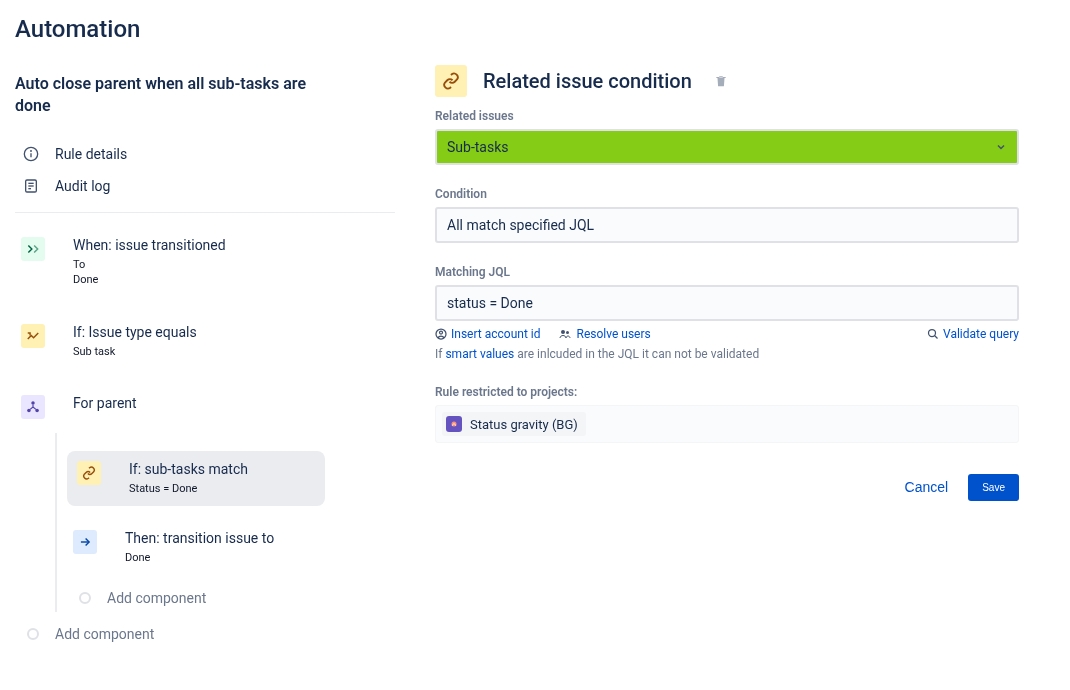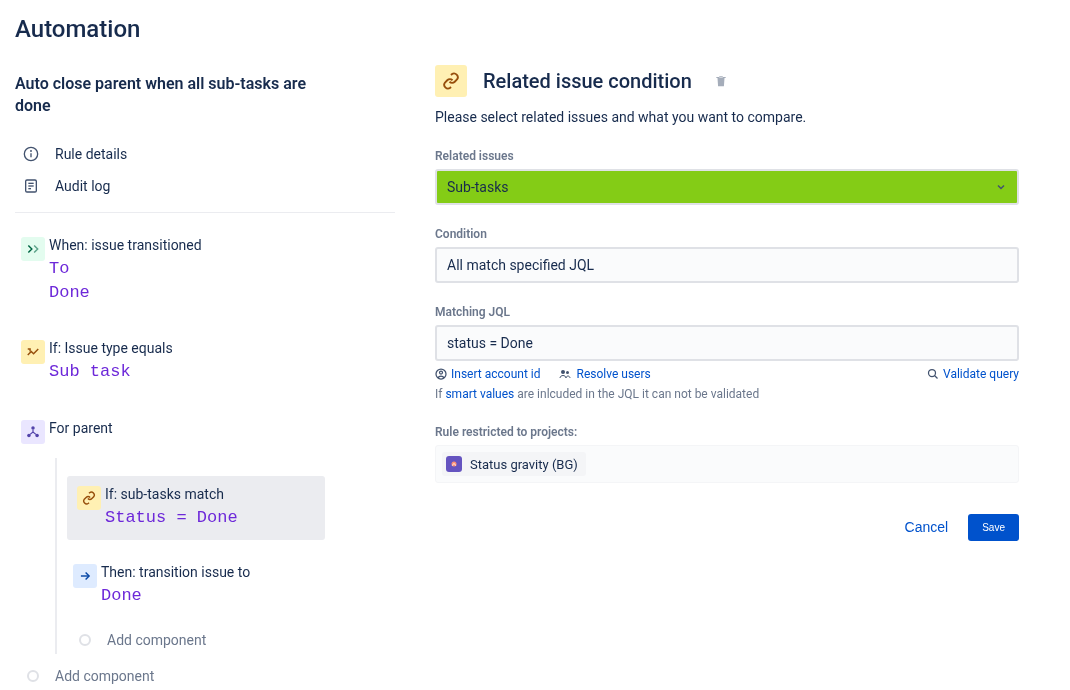--- a/index.html
+++ b/index.html
@@ -18,33 +18,33 @@
 
   .page-title { font-size: 24px; font-weight: 500; color: #172B4D; margin-bottom: 30px; }
   .rule-name { font-size: 16px; font-weight: 600; color: #172B4D; margin-bottom: 20px; line-height: 1.4; max-width: 300px; }
 
   .sidebar-link { display: flex; align-items: flex-start; padding: 8px 0 8px 8px; gap: 16px; }
   .sidebar-link .ic { width: 16px; height: 16px; display: flex; align-items: center; justify-content: center; color: #42526E; }
   .sidebar-link .lbl { color: #172B4D; font-size: 14px; }
 
   .divider { height: 1px; background: #EBECF0; margin: 10px 0 18px 0; }
 
-  .node { display: flex; gap: 4px; padding: 6px 6px; position: relative; }
+  .node { display: flex; gap: 28px; padding: 6px 6px; position: relative; }
   .node .icn-wrap { width: 24px; height: 24px; border-radius: 3px; display: flex; align-items: center; justify-content: center; flex-shrink: 0; }
   .icn-green { background: #E3FCEF; }
   .icn-yellow { background: #FFF0B3; }
   .icn-purple { background: #EAE6FF; }
   .icn-blue { background: #DEEBFF; }
   .node .body { flex: 1; }
   .node .ttl { font-size: 14px; color: #172B4D; margin-bottom: 4px; }
-  .node .sub { font-size: 17px; color: #6d28d9; line-height: 1.4; font-family: Liberation Mono, monospace; }
+  .node .sub { font-size: 11px; color: #0f172a; line-height: 1.4; }
 
   .nested { margin-left: 40px; border-left: 2px solid #EBECF0; padding-left: 0; margin-top: 8px; margin-bottom: 8px; }
   .nested .node { margin-left: 10px; }
-  .selected { background: #EBECF0; border-radius: 3px; }
+  .selected { background: #EBECF0; border-radius: 8px; }
   .node .icn-wrap { z-index: 1; position: relative; }
 
   .add-comp { display: flex; align-items: center; gap: 16px; padding: 6px 0 6px 6px; color: #6B778C; font-size: 14px; }
   .add-comp .dot { width: 12px; height: 12px; border: 2px solid #DFE1E6; border-radius: 50%; margin-left: 6px; position: relative; z-index: 2; background: #fff; }
 
   
   .cond-header { display: flex; align-items: center; gap: 16px; margin-bottom: 12px; }
   .cond-header .icn-wrap { width: 32px; height: 32px; border-radius: 3px; display: flex; align-items: center; justify-content: center; }
   .cond-title { font-size: 20px; font-weight: 500; color: #172B4D; }
   .trash { color: #A5ADBA; margin-left: 6px; }
@@ -200,21 +200,20 @@
           </svg>
       </div>
       <div class="cond-title">Related issue condition</div>
       <span class="trash">
         <svg width="14" height="14" viewBox="0 0 24 24" fill="#A5ADBA">
             <path d="M6 7h12l-1 14H7L6 7zm3-3h6v2H9V4zM4 7h16v-2H4v2z"></path>
           </svg>
       </span>
     </div>
 
-    <div class="desc">Please select related issues and what you want to compare.</div>
 
     <div class="field-label">Related issues</div>
     <div class="select-box">
       <span>Sub-tasks</span>
       <span>
         <svg width="12" height="12" viewBox="0 0 24 24" fill="none" stroke="#42526E" stroke-width="3">
             <polyline points="6 9 12 15 18 9"></polyline>
           </svg>
       </span>
     </div>

